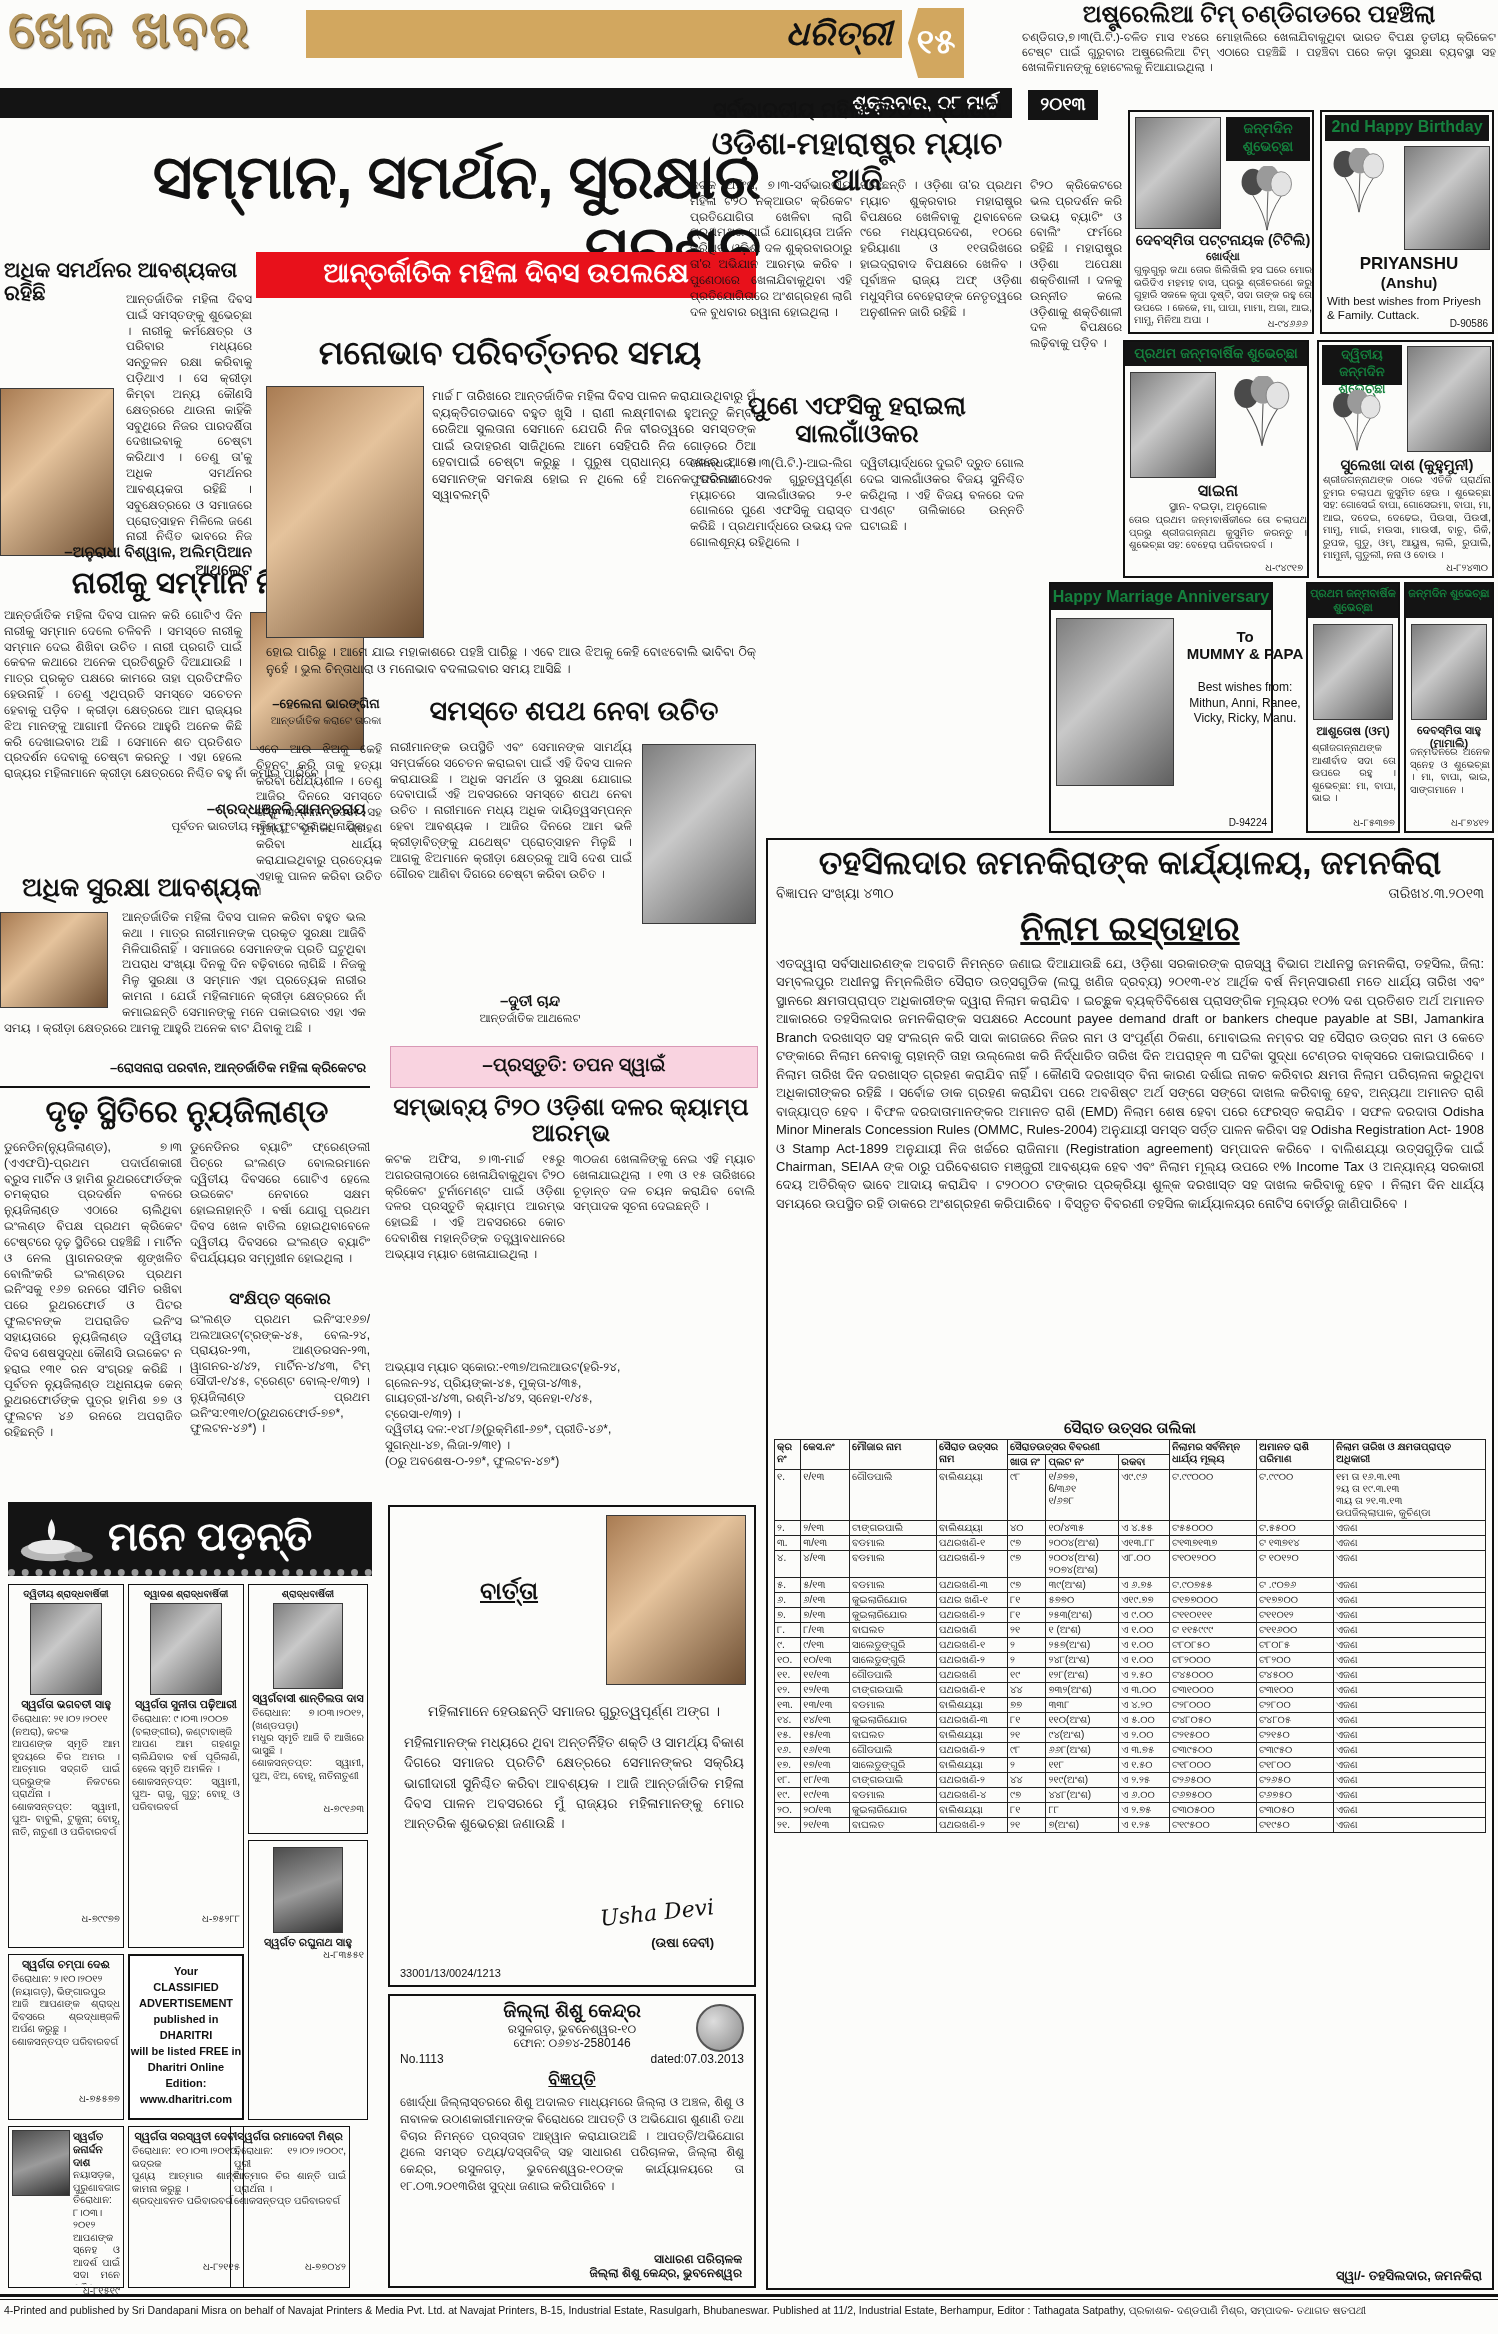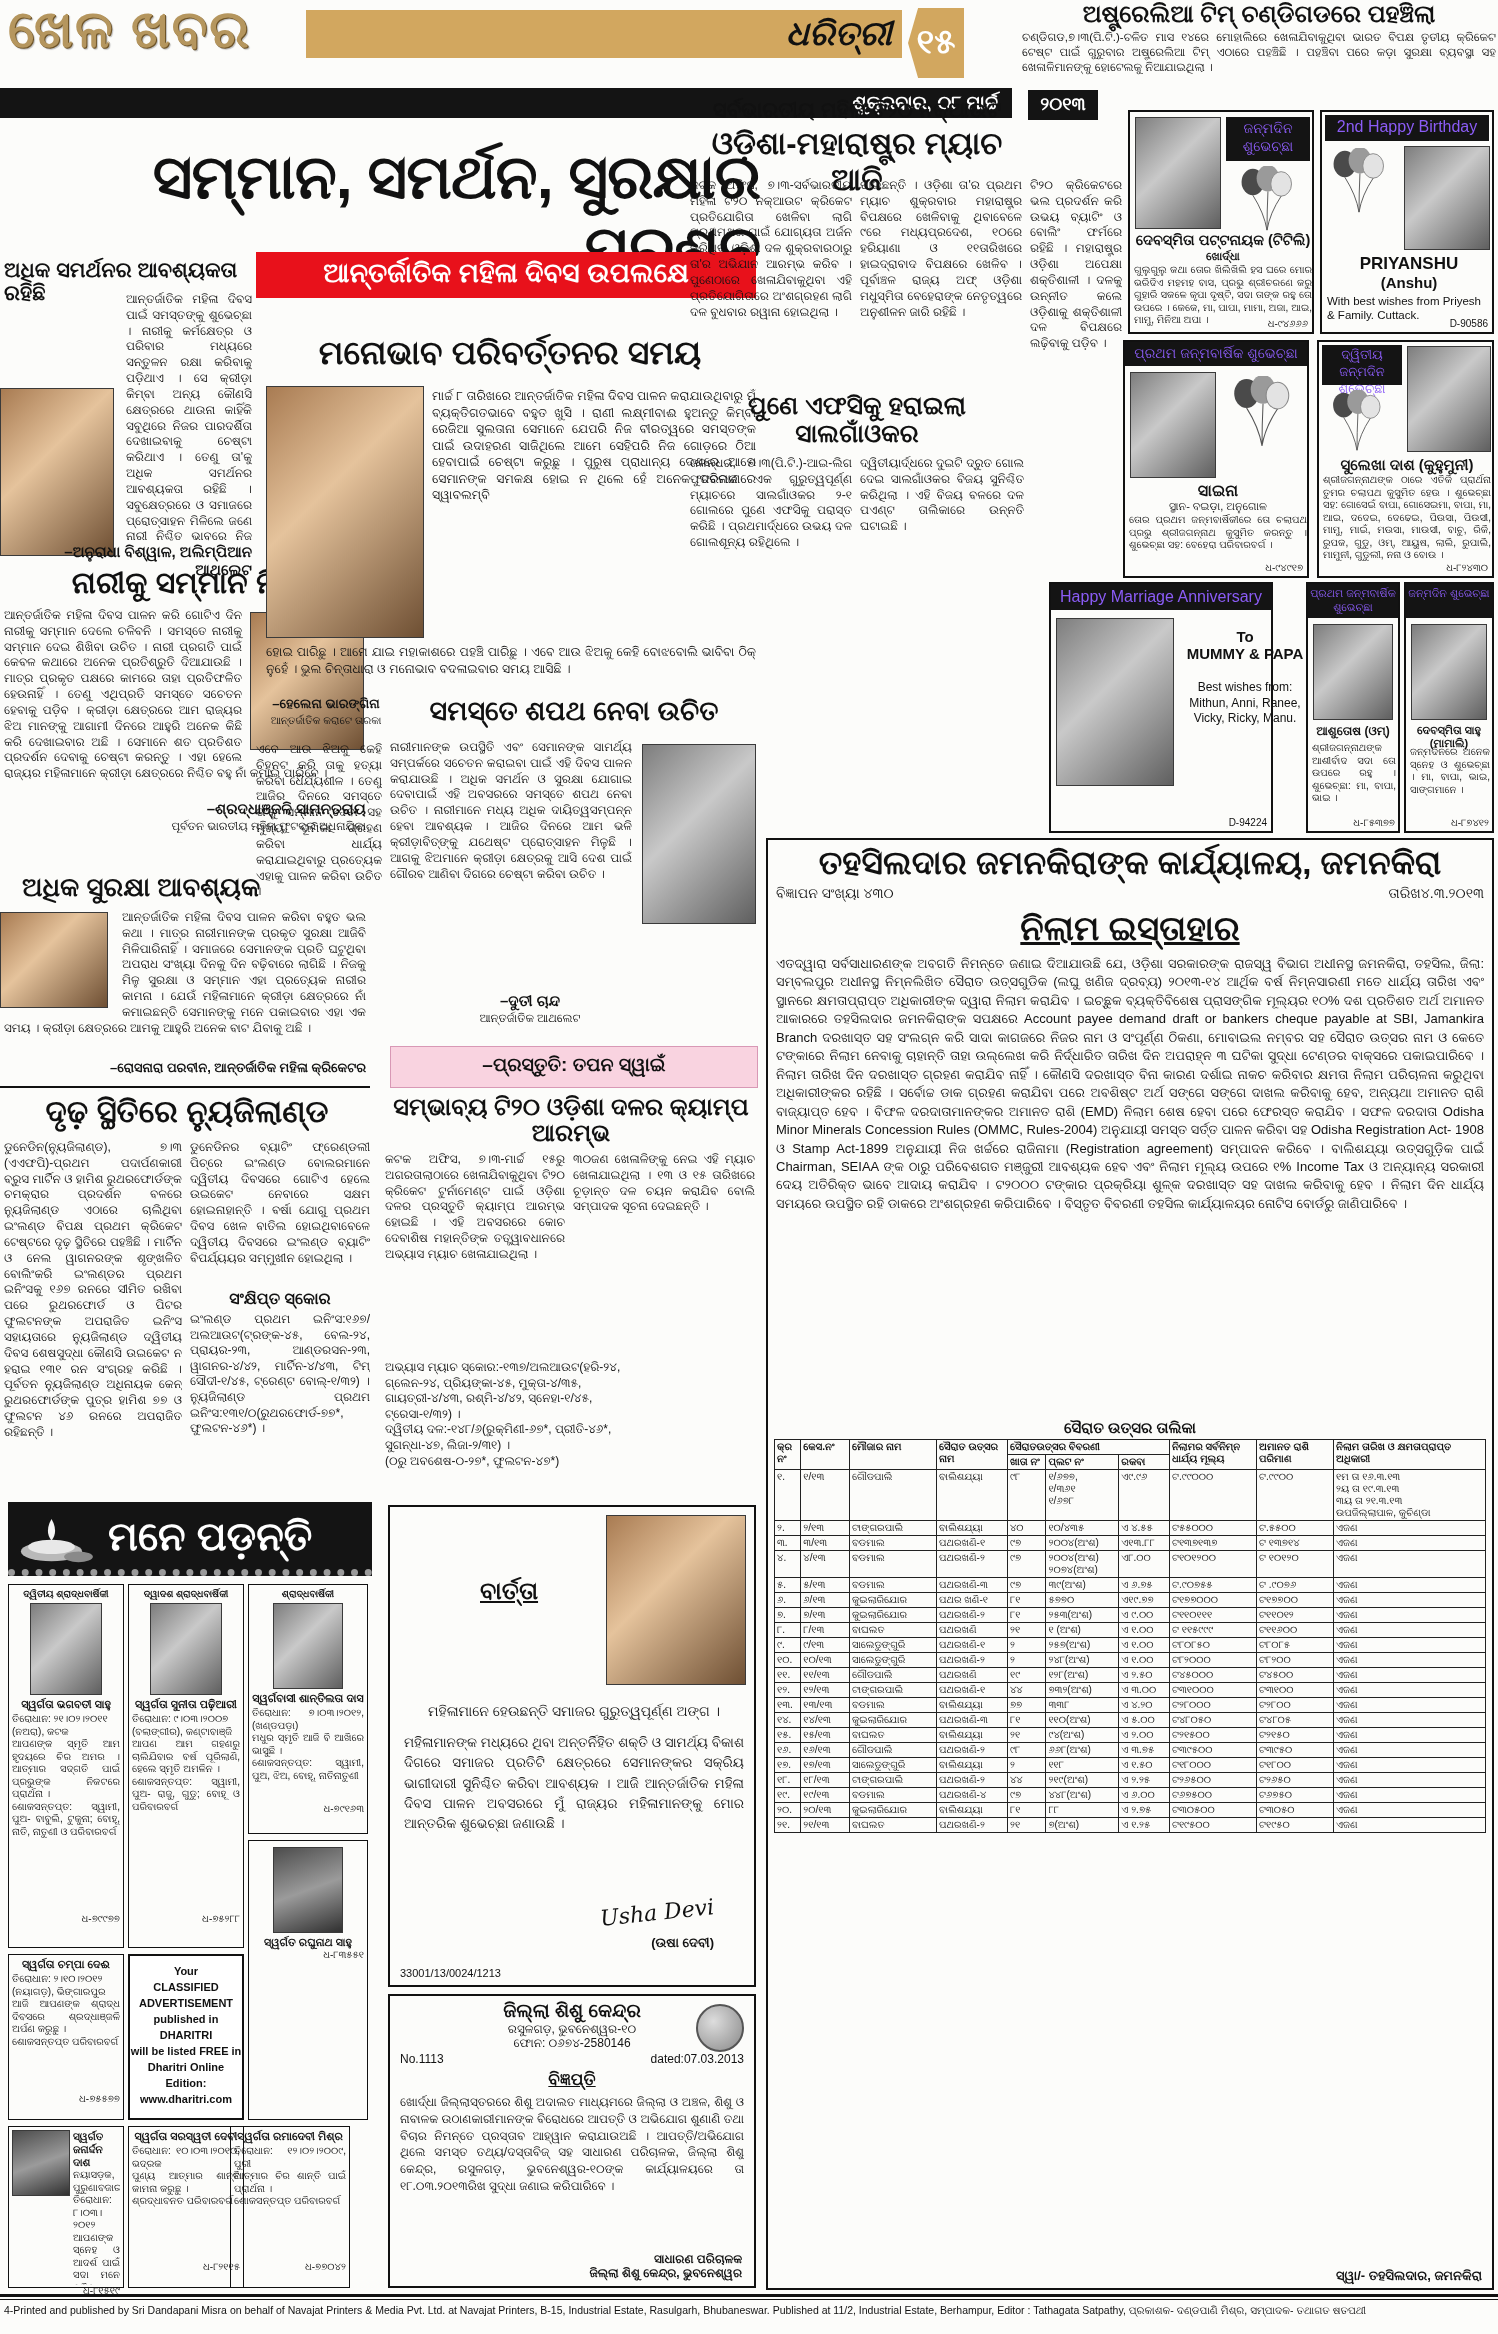--- a/index.html
+++ b/index.html
@@ -19,21 +19,21 @@
   .ph.warm{background:linear-gradient(135deg,#a87b52,#e5c39c 40%,#6e4f33);}
   .ph.dark{background:linear-gradient(160deg,#4c4c4c,#9b9b9b 50%,#303030);}
   .body-txt{font-size:12px;line-height:1.32;}
   .small-txt{font-size:10px;line-height:1.25;}
   .rule{background:#111;}
   .logo-txt{font-weight:bold;color:#b5965e;text-shadow:1px 1px 0 #6e5428,2px 2px 1px #bfbfbf;letter-spacing:2px;}
   table.tender{border-collapse:collapse;width:100%;table-layout:fixed;}
   table.tender th,table.tender td{border:1px solid #222;font-size:10px;line-height:1.2;padding:1px 2px;
     vertical-align:top;white-space:pre-line;word-wrap:break-word;font-weight:normal;text-align:left;}
   table.tender th{font-weight:bold;}
-  .gh{background:#141414;color:#8b5cf6;font-weight:normal;text-align:center;}
+  .gh{background:#141414;color:#15803d;font-weight:bold;text-align:center;}
   .score{font-size:12px;line-height:1.3;}
 </style>
 </head>
 <body>
 
 <div class="page">
 
   <div class="abs logo-txt" style="left:8px;top:2px;width:300px;font-size:52px;line-height:1.05;">ଖେଳ ଖବର</div>
   <div class="abs gold" style="left:306px;top:10px;width:596px;height:48px;">
     <div class="abs b" style="right:10px;top:4px;font-size:34px;font-style:italic;color:#111;">ଧରିତ୍ରୀ</div>
@@ -262,21 +262,21 @@
           </tr>
         </thead>
         <tbody>
             <tr>
               <td>୧.</td>
               <td>୧/୧୩</td>
               <td>ଗୌଡପାଲି</td>
               <td>ବାଲିଶଯ୍ୟା</td>
               <td>୯୮</td>
               <td>୧/୬୭୭,
-୧/୩୬୧
+6/୩୬୧
 ୧/୬୭୮</td>
               <td>ଏ୯.୯୬</td>
               <td>ଟ.୯୯୦୦୦</td>
               <td>ଟ.୯୯୦୦</td>
               <td>୧ମ ତା ୧୬.୩.୧୩
 ୨ୟ ତା ୧୯.୩.୧୩
 ୩ୟ ତା ୨୧.୩.୧୩
 ଉପଜିଲ୍ଲାପାଳ, କୁଚିଣ୍ଡା</td>
             </tr>
             <tr>

